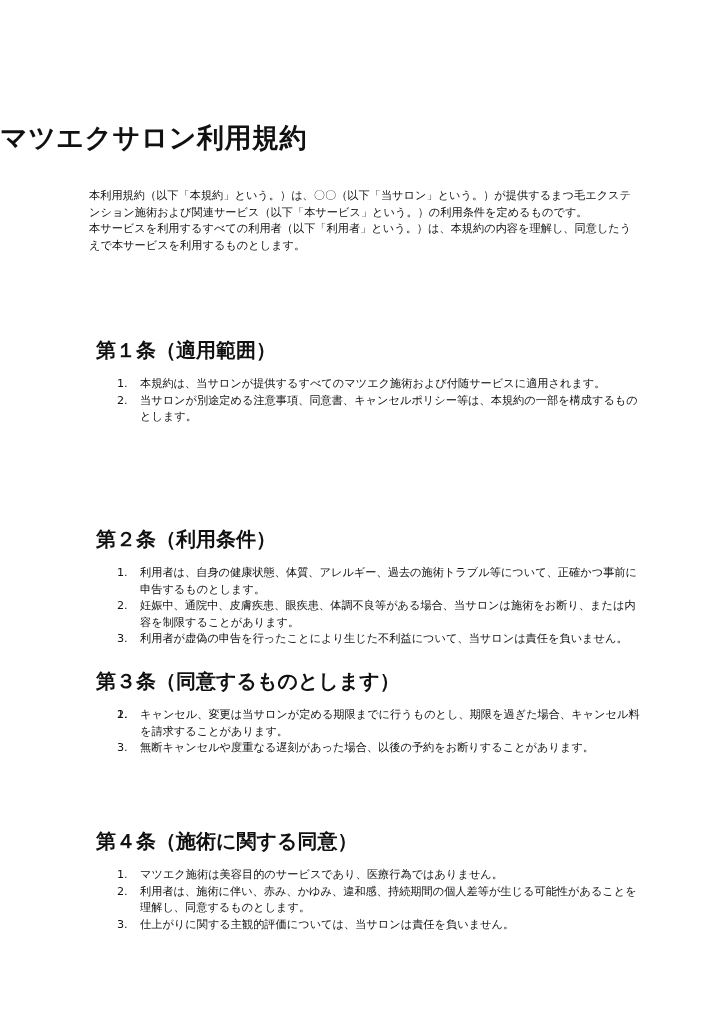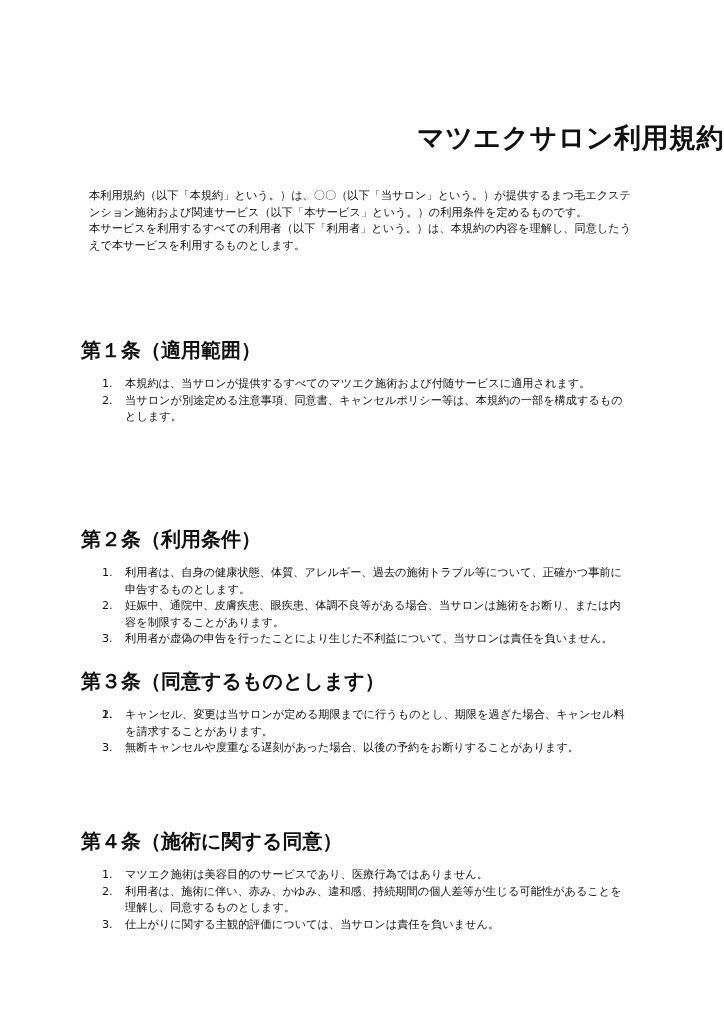--- a/index.html
+++ b/index.html
@@ -1,24 +1,24 @@
 <!DOCTYPE html>
 <html><head>
 <meta charset="utf-8">
 <style>
   html, body { margin: 0; padding: 0; background: #ffffff; }
   body { width: 724px; height: 1024px; overflow: hidden; position: relative;
          font-family: "DejaVu Sans", "Liberation Sans", sans-serif; color: #111; }
   .page { position: absolute; left: 0; top: 0; width: 724px; height: 1024px; }
-  .title { position: absolute; left: 0; width: 724px; top: 118px; text-align: right;
+  .title { position: absolute; left: 0; width: 724px; top: 118px; text-align: left;
            font-size: 27px; font-weight: bold; letter-spacing: 0.5px; line-height: 40px; }
   .intro { position: absolute; left: 89px; top: 188px; width: 548px;
            font-size: 11.2px; line-height: 16.5px; }
   .intro p { margin: 0; }
-  .section { position: absolute; left: 81px; width: 550px; }
+  .section { position: absolute; left: 96px; width: 550px; }
   .section h2 { margin: 0; font-size: 20px; font-weight: bold; line-height: 28px; }
   .section ol { margin: 0; padding: 0; list-style: none; }
   .section li { position: relative; padding-left: 44px; font-size: 11.2px; line-height: 16.5px; }
   .section li .num { position: absolute; left: 21px; top: 0; }
   #sec1 { top: 336px; } #sec1 ol { margin-top: 12px; }
   #sec2 { top: 477px; margin-top: 48px; } #sec2 ol { margin-top: 12px; }
   #sec3 { top: 667px; } #sec3 ol { margin-top: 12px; }
   #sec4 { top: 827px; } #sec4 ol { margin-top: 12px; }
 </style>
 </head>

